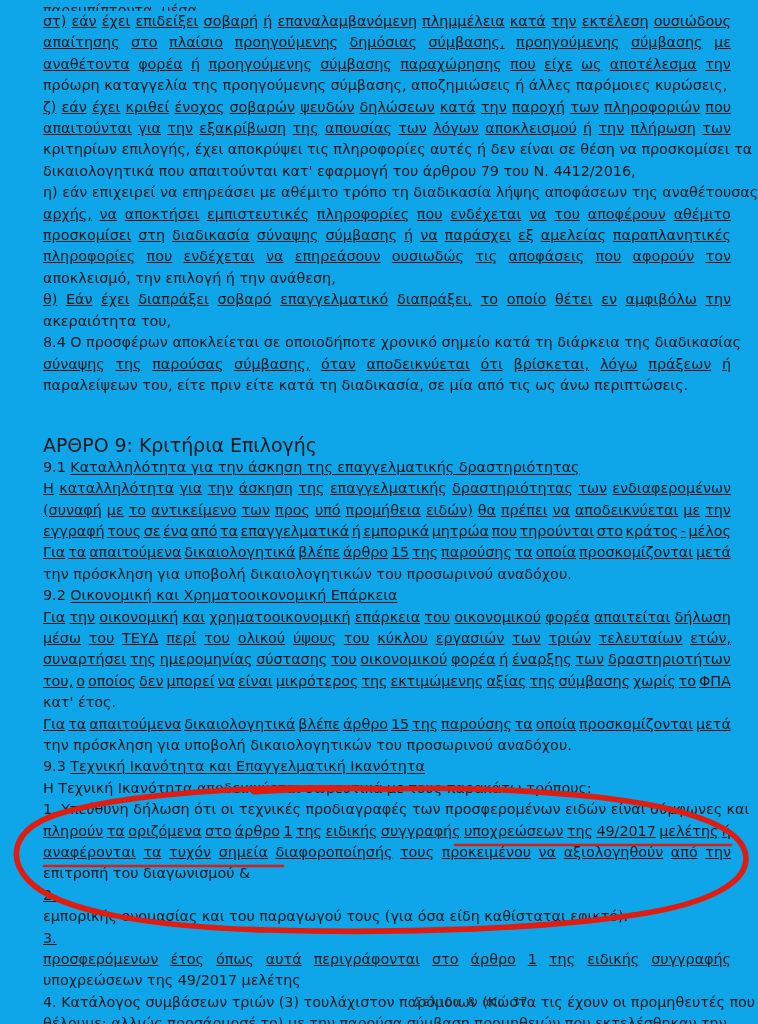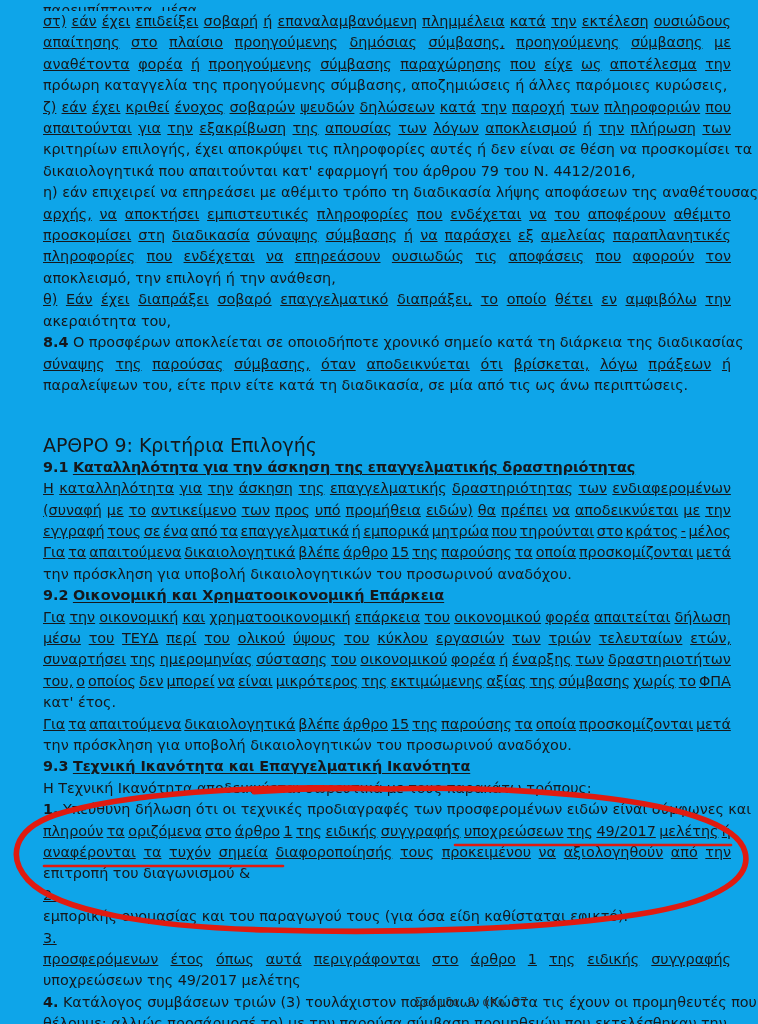--- a/index.html
+++ b/index.html
@@ -33,21 +33,21 @@
     font-weight: 500;
   }
   
   .just {
     display: flex;
     justify-content: space-between;
     white-space: normal;
     text-decoration: underline;
   }
   .just > span { display: inline-block; }
-  .bold { font-weight: 700; }
+  .bold { font-weight: 400; }
   .uline {
     text-decoration: underline;
     text-decoration-thickness: 1.2px;
     text-underline-offset: 1.5px;
     text-align: right;
   }
   .head {
     font-weight: 400;
     font-size: 19px;
     margin-top: 26px;

